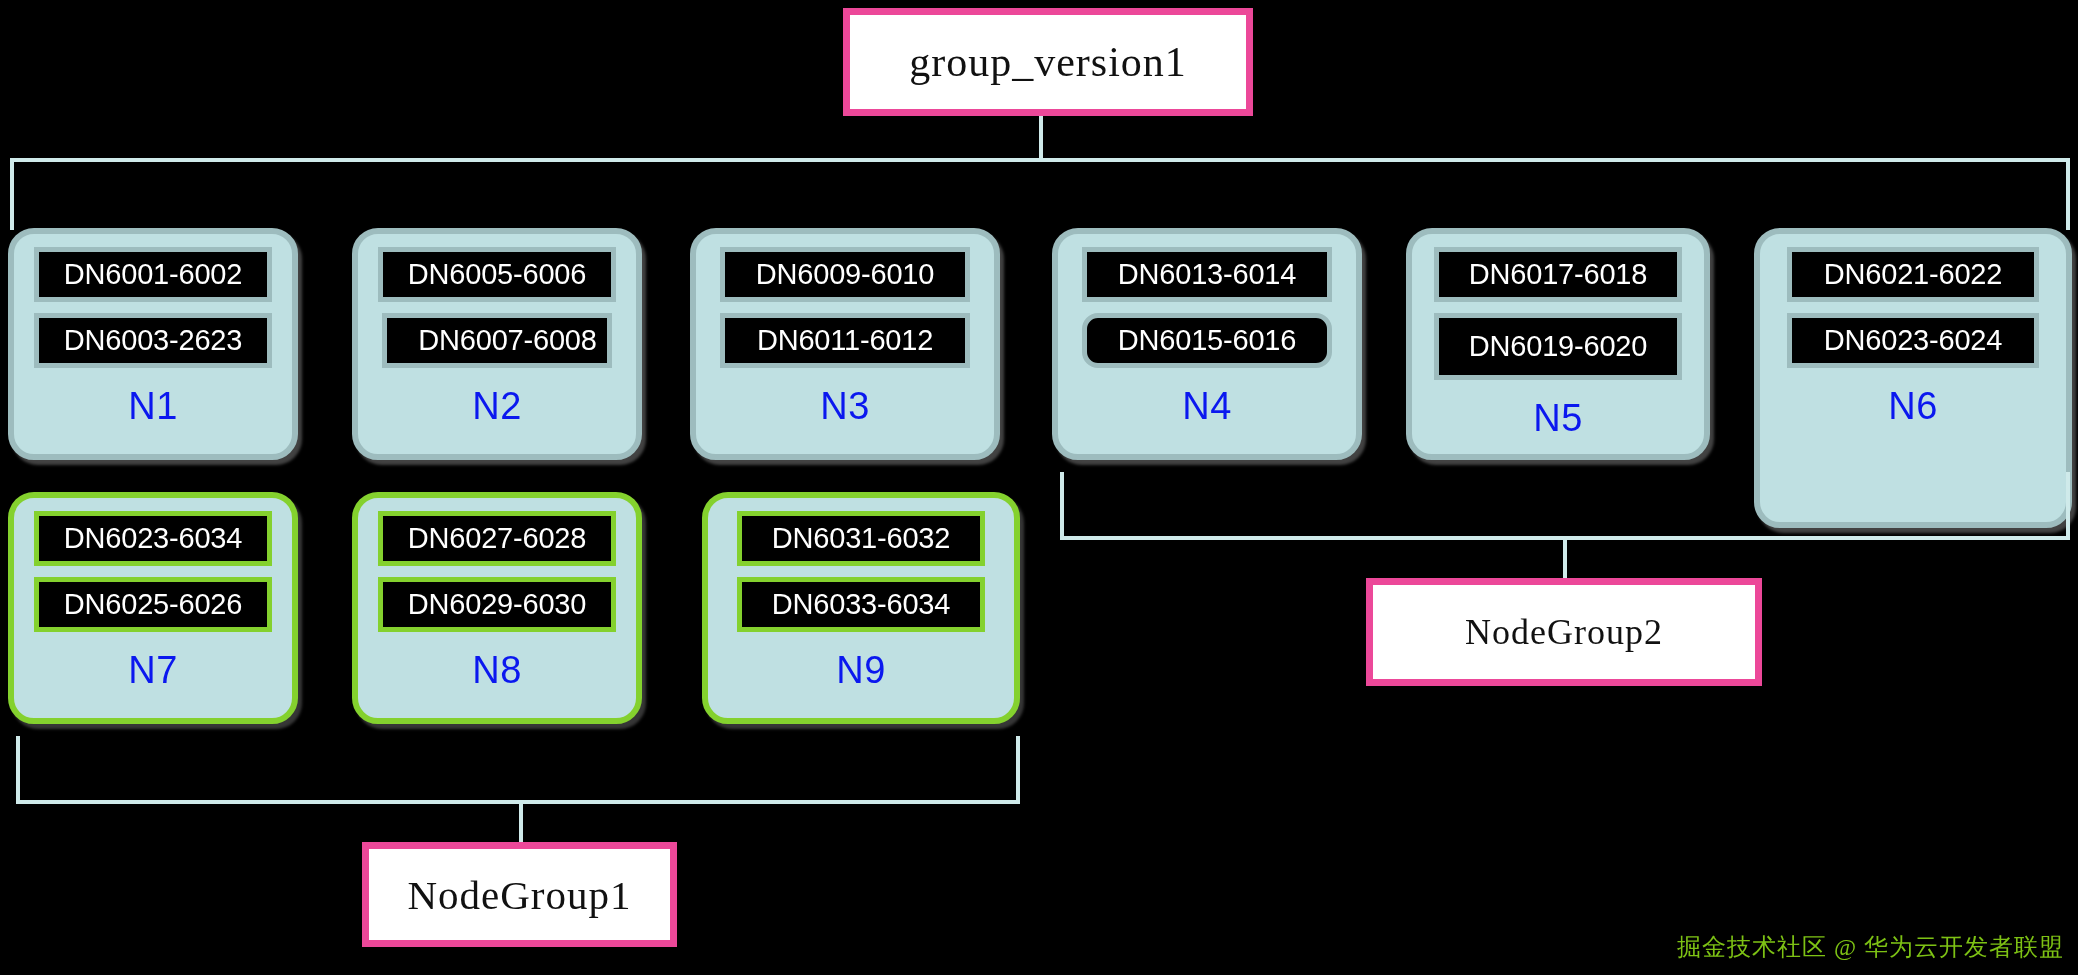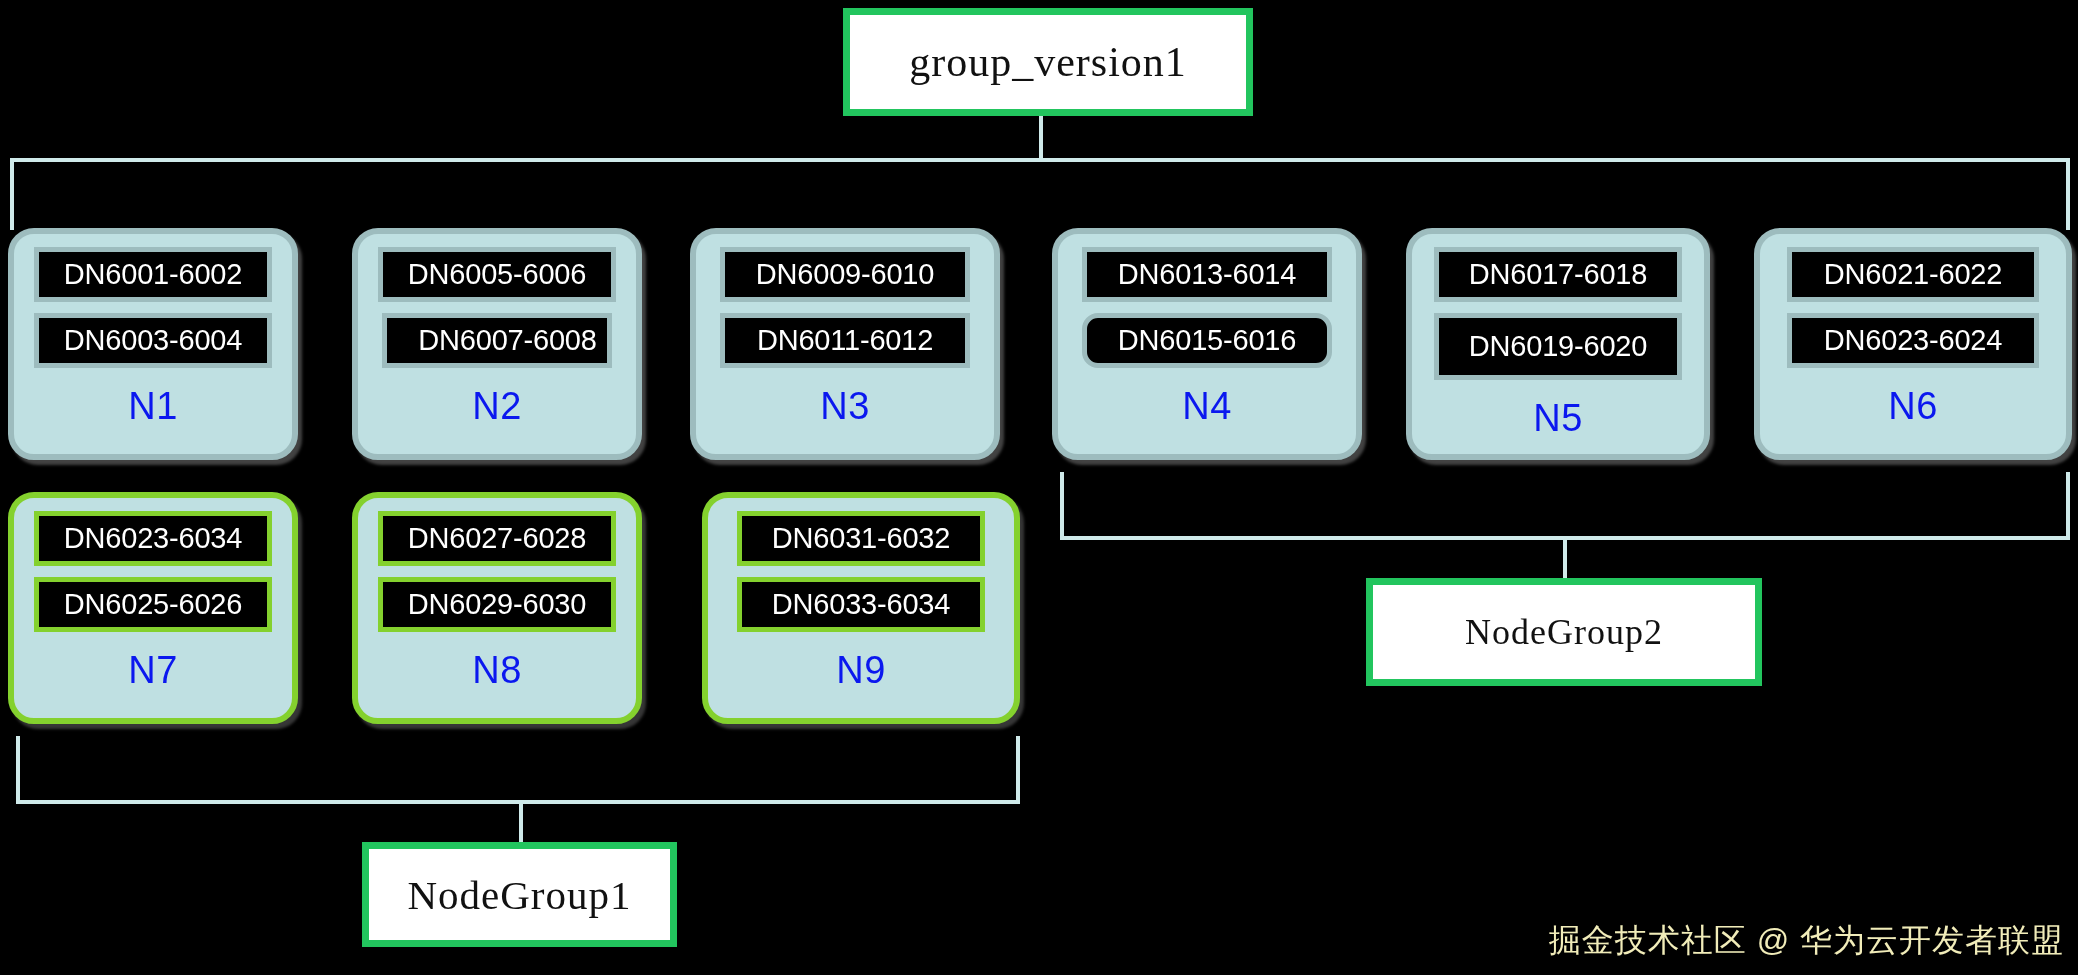--- a/index.html
+++ b/index.html
@@ -13,21 +13,21 @@
     height: 975px;
     background: #000000;
     overflow: hidden;
     font-family: "Liberation Sans", sans-serif;
   }
 
   
   .grpbox {
     position: absolute;
     background: #ffffff;
-    border: 7px solid #22c55e;
+    border: 7px solid #ec4899;
     box-sizing: border-box;
     display: flex;
     align-items: center;
     justify-content: center;
     color: #111111;
     font-family: "Liberation Serif", serif;
     letter-spacing: 1px;
     white-space: nowrap;
   }
 
@@ -76,44 +76,45 @@
   .hline, .vline {
     position: absolute;
     background: #cfeaea;
   }
   .hline { height: 4px; }
   .vline { width: 4px; }
 
   
   .watermark {
     position: absolute;
-    color: #fef9c3;
-    font-size: 32px;
+    color: #84cc16;
+    font-size: 24px;
     white-space: nowrap;
     letter-spacing: 1px;
     opacity: 0.95;
+    font-family: Liberation Serif, serif;
   }
 </style>
 </head>
 <body>
 
 <div id="canvas">
 
   <div class="grpbox" id="title-box" style="left:843px; top:8px; width:410px; height:108px; font-size:42px;">
     <span>group_version1</span>
   </div>
 
   <div class="vline" style="left:1039px; top:116px; height:44px;"></div>
   <div class="hline" style="left:10px; top:158px; width:2060px;"></div>
   <div class="vline" style="left:10px; top:158px; height:72px;"></div>
   <div class="vline" style="left:2066px; top:158px; height:72px;"></div>
 
   <div class="node" id="node-0" style="left:8px; top:228px; width:290px; height:232px;">
     <div class="dn" style="width:238px;height:55px;">DN6001-6002</div>
-    <div class="dn" style="width:238px;height:55px;">DN6003-6004</div>
+    <div class="dn" style="width:238px;height:55px;">DN6003-2623</div>
     <div class="nlabel">N1</div>
   </div>
 
   <div class="node" id="node-1" style="left:352px; top:228px; width:290px; height:232px;">
     <div class="dn" style="width:238px;height:55px;">DN6005-6006</div>
     <div class="dn" style="width:230px;height:55px;padding-left:21px;">DN6007-6008</div>
     <div class="nlabel">N2</div>
   </div>
 
   <div class="node" id="node-2" style="left:690px; top:228px; width:310px; height:232px;">
@@ -127,21 +128,21 @@
     <div class="dn" style="width:250px;height:55px;border-radius:16px;">DN6015-6016</div>
     <div class="nlabel">N4</div>
   </div>
 
   <div class="node" id="node-4" style="left:1406px; top:228px; width:304px; height:232px;">
     <div class="dn" style="width:248px;height:55px;">DN6017-6018</div>
     <div class="dn" style="width:248px;height:67px;">DN6019-6020</div>
     <div class="nlabel">N5</div>
   </div>
 
-  <div class="node" id="node-5" style="left:1754px; top:228px; width:318px; height:232px;">
+  <div class="node" id="node-5" style="left:1754px; top:228px; width:318px; height:300px;">
     <div class="dn" style="width:252px;height:55px;">DN6021-6022</div>
     <div class="dn" style="width:252px;height:55px;">DN6023-6024</div>
     <div class="nlabel">N6</div>
   </div>
 
   <div class="node green" id="node-6" style="left:8px; top:492px; width:290px; height:232px;">
     <div class="dn" style="width:238px;height:55px;">DN6023-6034</div>
     <div class="dn" style="width:238px;height:55px;">DN6025-6026</div>
     <div class="nlabel">N7</div>
   </div>

